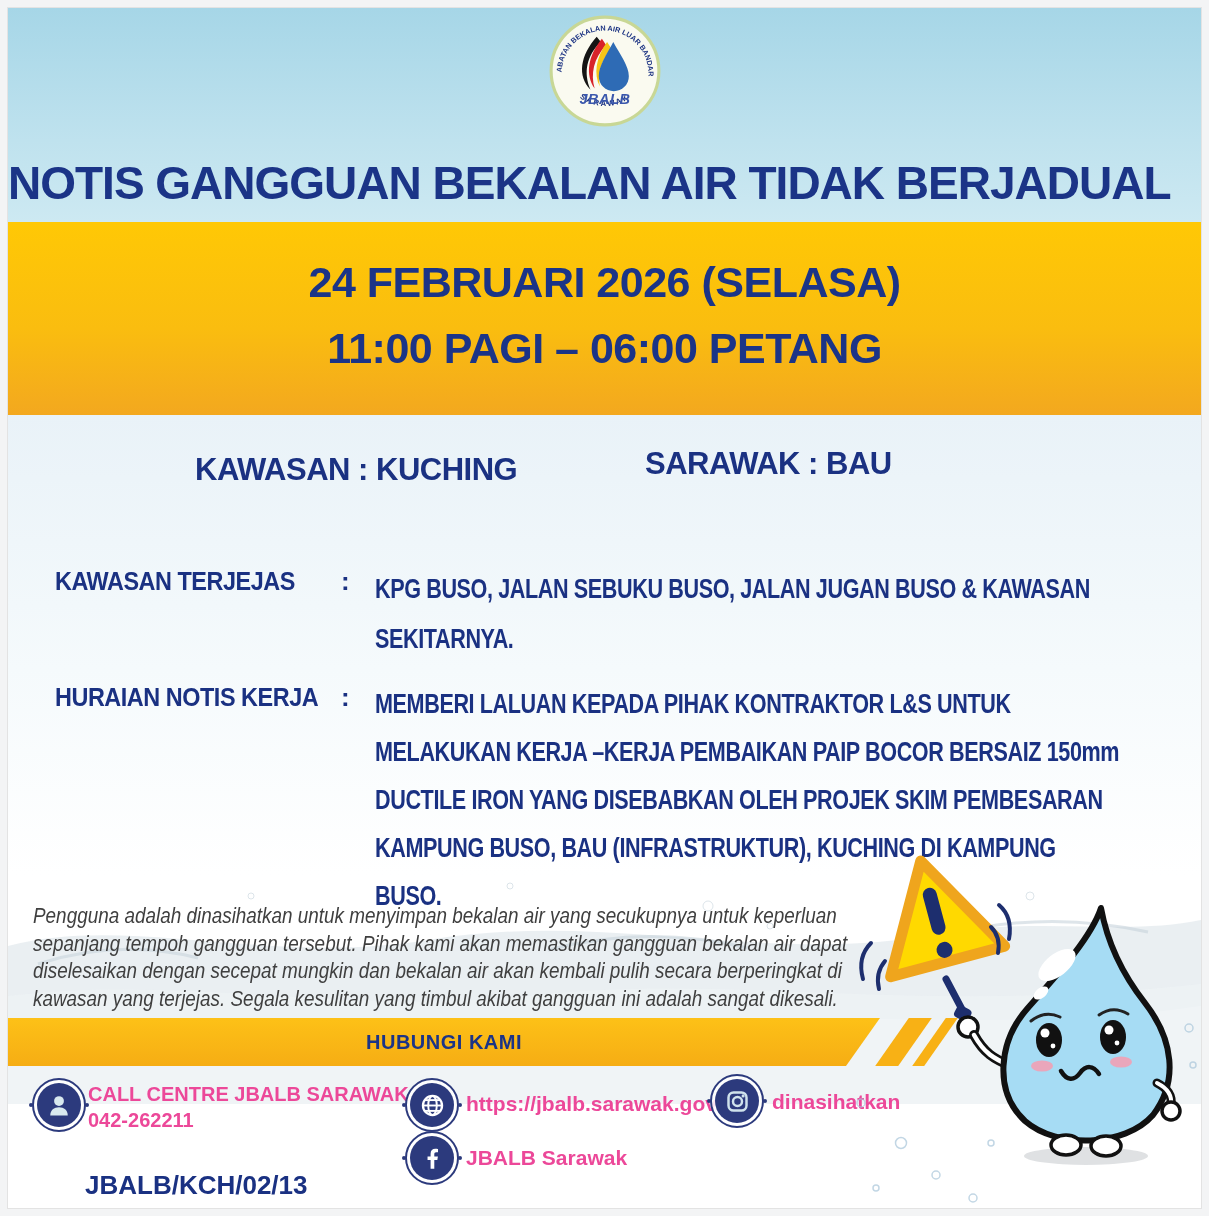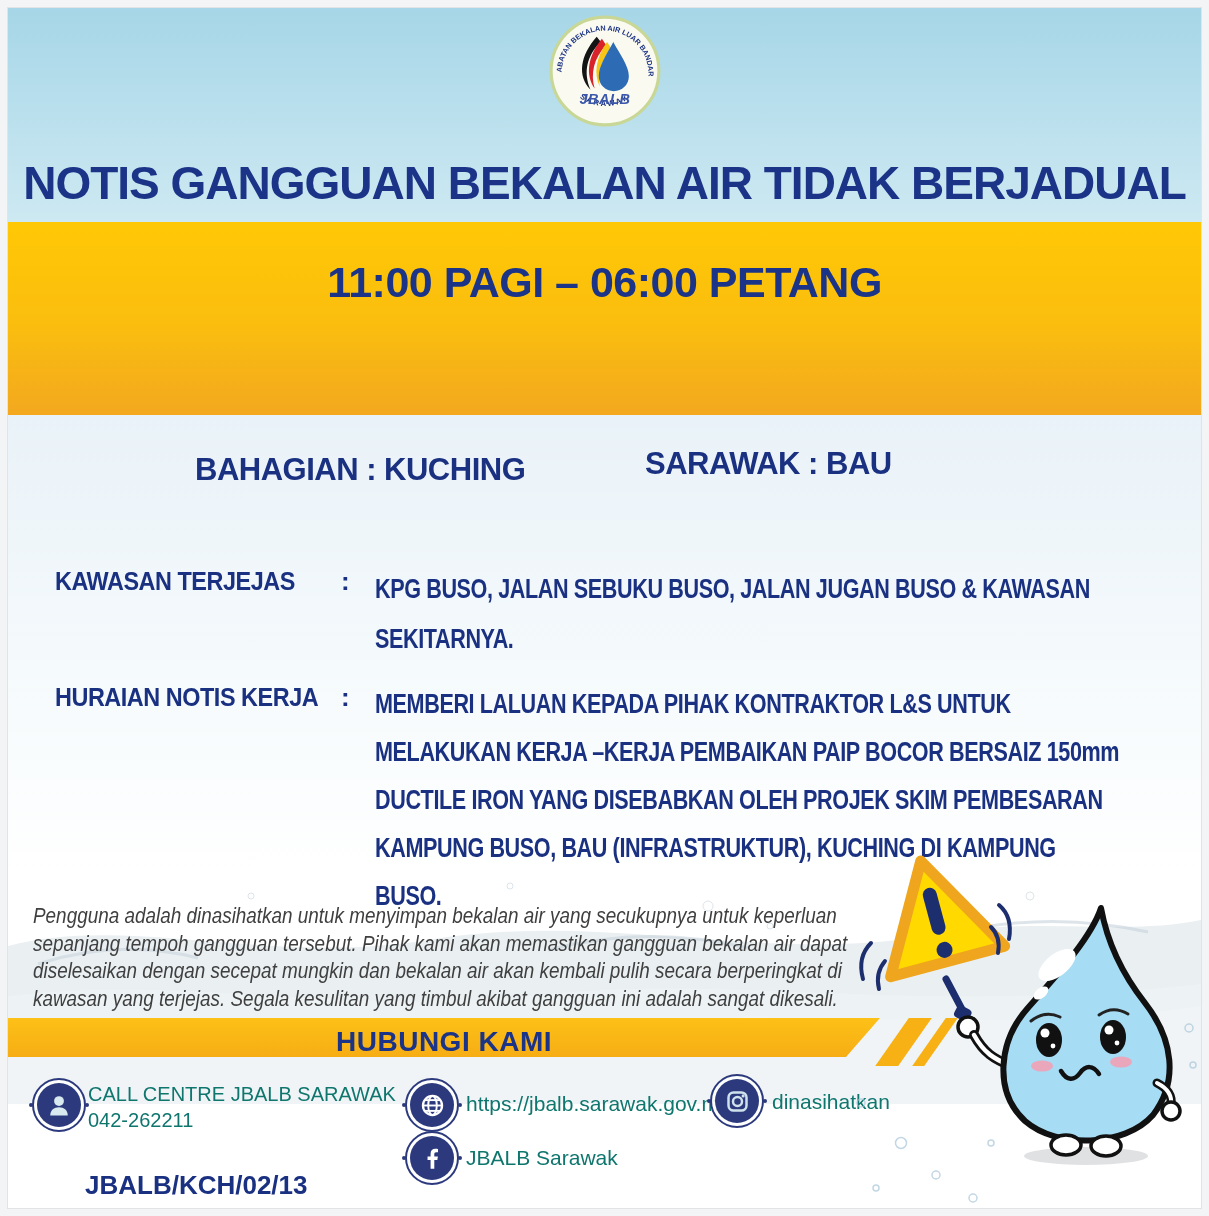--- a/index.html
+++ b/index.html
@@ -12,21 +12,21 @@
     position:absolute;left:8px;top:8px;width:1193px;height:1200px;
     background:#ffffff;overflow:hidden;outline:1px solid #e3e3e3;
   }
   
   .sky{
     position:absolute;left:0;top:0;width:100%;height:214px;
     background:linear-gradient(180deg,#a6d6e7 0%,#bfe2ee 62%,#cde9f2 100%);
   }
   .logo-wrap{position:absolute;left:50%;top:6px;transform:translateX(-50%);width:114px;height:114px;}
   .page-title{
-    position:absolute;left:0;top:148px;width:100%;text-align:center;
+    position:absolute;left:0;top:148px;width:100%;
     font-size:46px;font-weight:bold;color:#1b3487;letter-spacing:-1px;white-space:nowrap;
   }
   
   .schedule{
     position:absolute;left:0;top:214px;width:100%;height:193px;
     background:linear-gradient(180deg,#ffc805 0%,#fabd0f 55%,#f3a81f 100%);
     text-align:center;color:#1b3487;font-weight:bold;
   }
   .schedule .line{font-size:43px;line-height:66px;letter-spacing:-0.5px;white-space:nowrap;}
   .schedule .line:first-child{margin-top:27px;}
@@ -51,35 +51,35 @@
   .v-huraian{line-height:48px;}
   .advisory{
     position:absolute;left:25px;top:894px;width:1040px;z-index:2;
     font-style:italic;font-size:22.5px;line-height:27.5px;color:#3f3f3f;
     transform:scaleX(0.84);transform-origin:0 0;white-space:pre-line;
   }
   
   .water{position:absolute;left:0;top:846px;width:1193px;height:250px;z-index:0;}
   
   .hubungi{
-    position:absolute;left:0;top:1010px;width:872px;height:39px;z-index:3;
+    position:absolute;left:0;top:1010px;width:872px;height:48px;z-index:3;
     background:linear-gradient(180deg,#fdc117 0%,#f6ad14 100%);
     clip-path:polygon(0 0,100% 0,calc(100% - 34px) 100%,0 100%);
-    text-align:center;line-height:48px;font-size:28px;font-weight:bold;color:#1b3487;letter-spacing:0.5px;
+    text-align:center;line-height:48px;font-size:20px;font-weight:bold;color:#1b3487;letter-spacing:0.5px;
   }
   .stripe{position:absolute;top:1010px;height:48px;background:#f8b115;transform:skewX(-35deg);z-index:3;}
   .stripe.s1{left:884px;width:23px;}
   .stripe.s2{left:921px;width:12px;}
   
   .badge{position:absolute;width:54px;height:54px;z-index:4;}
   .badge .ring{position:absolute;inset:0;border-radius:50%;border:2px solid #2c3a7d;background:rgba(255,255,255,0.85);}
   .badge .core{position:absolute;inset:5px;border-radius:50%;background:#2c3a7d;display:flex;align-items:center;justify-content:center;}
   .badge .dot{position:absolute;width:4px;height:4px;border-radius:50%;background:#2c3a7d;top:50%;margin-top:-2px;}
   .badge .dot.l{left:-3px;} .badge .dot.r{right:-3px;}
-  .contact-text{position:absolute;font-weight:normal;color:#0f766e;z-index:4;white-space:nowrap;}
+  .contact-text{position:absolute;font-weight:bold;color:#ec4899;z-index:4;white-space:nowrap;}
   .call-text{left:80px;top:1073px;font-size:20px;line-height:26px;}
   .web-text{left:458px;top:1084px;font-size:21px;}
   .ig-text{left:764px;top:1082px;font-size:21px;}
   .fb-text{left:458px;top:1138px;font-size:21px;text-align:center;}
   .ref-text{position:absolute;left:77px;top:1162px;font-size:26px;font-weight:bold;color:#1a3182;z-index:4;}
   
   .mascot{position:absolute;left:833px;top:835px;width:362px;height:365px;z-index:4;}
 </style>
 </head>
 <body>
@@ -104,40 +104,41 @@
         <path d="M 52 24 C 38 41 36 59 45 72 C 41 58 44 43 56 30 Z" fill="#d8232a"></path>
         <path d="M 57 27 C 46 42 44 58 50 70 C 48 58 51 45 61 33 Z" fill="#f5c518"></path>
         <path d="M 63 27 C 56 40 49 50 49 60 A 14.5 14.5 0 0 0 78 60 C 78 50 70 40 63 27 Z" fill="#2e6bb5"></path>
         <text x="55" y="87" text-anchor="middle" font-size="14" font-weight="bold" font-style="italic" fill="#3a57ac" letter-spacing="0.5">JBALB</text>
       </svg>
     </div>
     <div class="page-title">NOTIS GANGGUAN BEKALAN AIR TIDAK BERJADUAL</div>
   </div>
 
   <div class="schedule">
+    <div class="line">24 FEBRUARI 2026 (SELASA)</div>
     <div class="line">11:00 PAGI – 06:00 PETANG</div>
   </div>
 
   <div class="body-bg"></div>
 
   <svg class="water" viewBox="0 0 1193 250">
     <path d="M 0 92 C 120 60 260 112 420 86 C 600 56 760 112 930 80 C 1030 62 1120 82 1193 66 L 1193 152 C 1000 182 800 152 600 170 C 400 188 200 162 0 180 Z" fill="#d9e2e8" opacity="0.55"></path>
     <path d="M 0 142 C 180 120 330 162 520 142 C 720 118 900 162 1193 130 L 1193 250 L 0 250 Z" fill="#edf2f5" opacity="0.85"></path>
     <path d="M 30 110 Q 110 84 190 104" stroke="#c2cfd8" stroke-width="3" fill="none" opacity="0.5"></path>
     <path d="M 540 96 Q 640 70 740 94" stroke="#c2cfd8" stroke-width="3" fill="none" opacity="0.5"></path>
     <path d="M 940 80 Q 1040 56 1140 78" stroke="#c2cfd8" stroke-width="3" fill="none" opacity="0.55"></path>
     <circle cx="185" cy="62" r="4" stroke="#bbcbd6" fill="none" opacity="0.5"></circle>
     <circle cx="243" cy="42" r="3" stroke="#bbcbd6" fill="none" opacity="0.5"></circle>
     <circle cx="700" cy="52" r="5" stroke="#bbcbd6" fill="none" opacity="0.5"></circle>
     <circle cx="762" cy="72" r="3" stroke="#bbcbd6" fill="none" opacity="0.5"></circle>
     <circle cx="1022" cy="42" r="4" stroke="#bbcbd6" fill="none" opacity="0.5"></circle>
     <circle cx="502" cy="32" r="3" stroke="#bbcbd6" fill="none" opacity="0.5"></circle>
   </svg>
 
-  <div class="region-bahagian navy">BAHAGIAN : KUCHING</div>
+  <div class="region-bahagian navy">KAWASAN : KUCHING</div>
   <div class="region-daerah navy">SARAWAK : BAU</div>
 
   <div class="detail-label navy" style="top:558px">KAWASAN TERJEJAS</div>
   <div class="detail-colon navy" style="top:558px">:</div>
   <div class="detail-value v-kawasan navy" style="top:556px"> KPG BUSO, JALAN SEBUKU BUSO, JALAN JUGAN BUSO &amp; KAWASAN
 SEKITARNYA.</div>
 
   <div class="detail-label navy" style="top:674px">HURAIAN NOTIS KERJA</div>
   <div class="detail-colon navy" style="top:674px">:</div>
   <div class="detail-value v-huraian navy" style="top:672px">MEMBERI LALUAN KEPADA PIHAK KONTRAKTOR L&amp;S UNTUK

